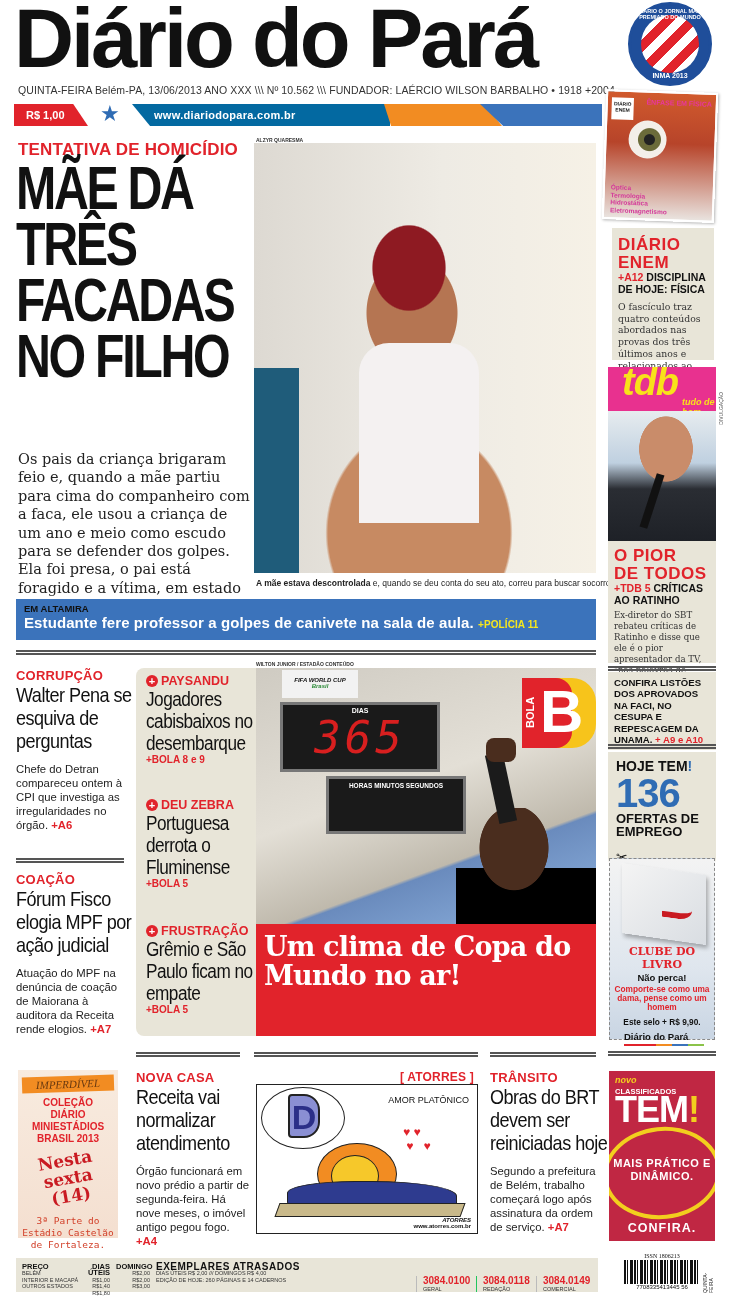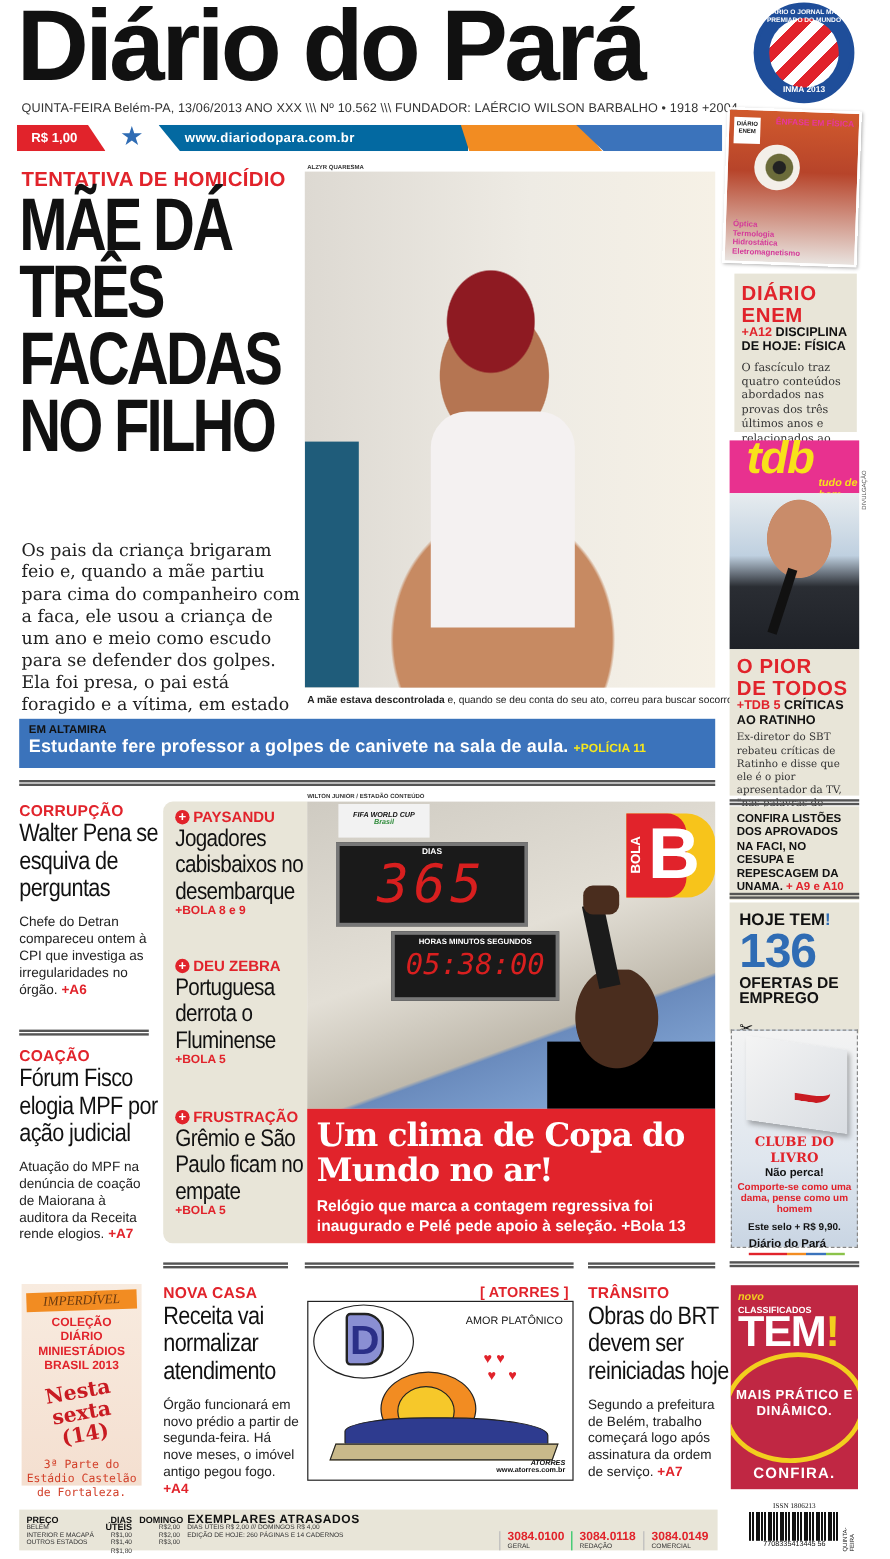--- a/index.html
+++ b/index.html
@@ -213,37 +213,32 @@
 
 <div class="abs wc-credit">WILTON JUNIOR / ESTADÃO CONTEÚDO</div>
 <div class="abs wc-photo">
   <div class="fifa"><span>FIFA WORLD CUP</span><span class="br">Brasil</span></div>
   <div class="clock1">
     <div class="lbl">DIAS</div>
     <div class="dig">365</div>
   </div>
   <div class="clock2">
     <div class="lbl">HORAS MINUTOS SEGUNDOS</div>
-    <div class="dig">05:38:00</div>
   </div>
   <div class="pele"></div>
   <div class="pele-arm"></div>
   <div class="fist"></div>
   <div class="bola-logo">
     <div class="red-part"></div>
     <div class="vert">BOLA</div>
     <div class="B">B</div>
   </div>
 </div>
 <div class="abs wc-red">
   <div class="h">Um clima de Copa do Mundo no ar!</div>
-  <div class="b">
-    <span>Relógio que marca a contagem regressiva foi inaugurado e Pelé pede apoio à seleção.</span>
-    <span class="r">+Bola 13</span>
-  </div>
 </div>
 
 <div class="abs enem-mag">
   <div class="logo">DIÁRIO ENEM</div>
   <div class="top">ÊNFASE EM FÍSICA</div>
   <div class="eye"></div>
   <div class="tags">
     <div>Óptica</div>
     <div>Termologia</div>
     <div>Hidrostática</div>

